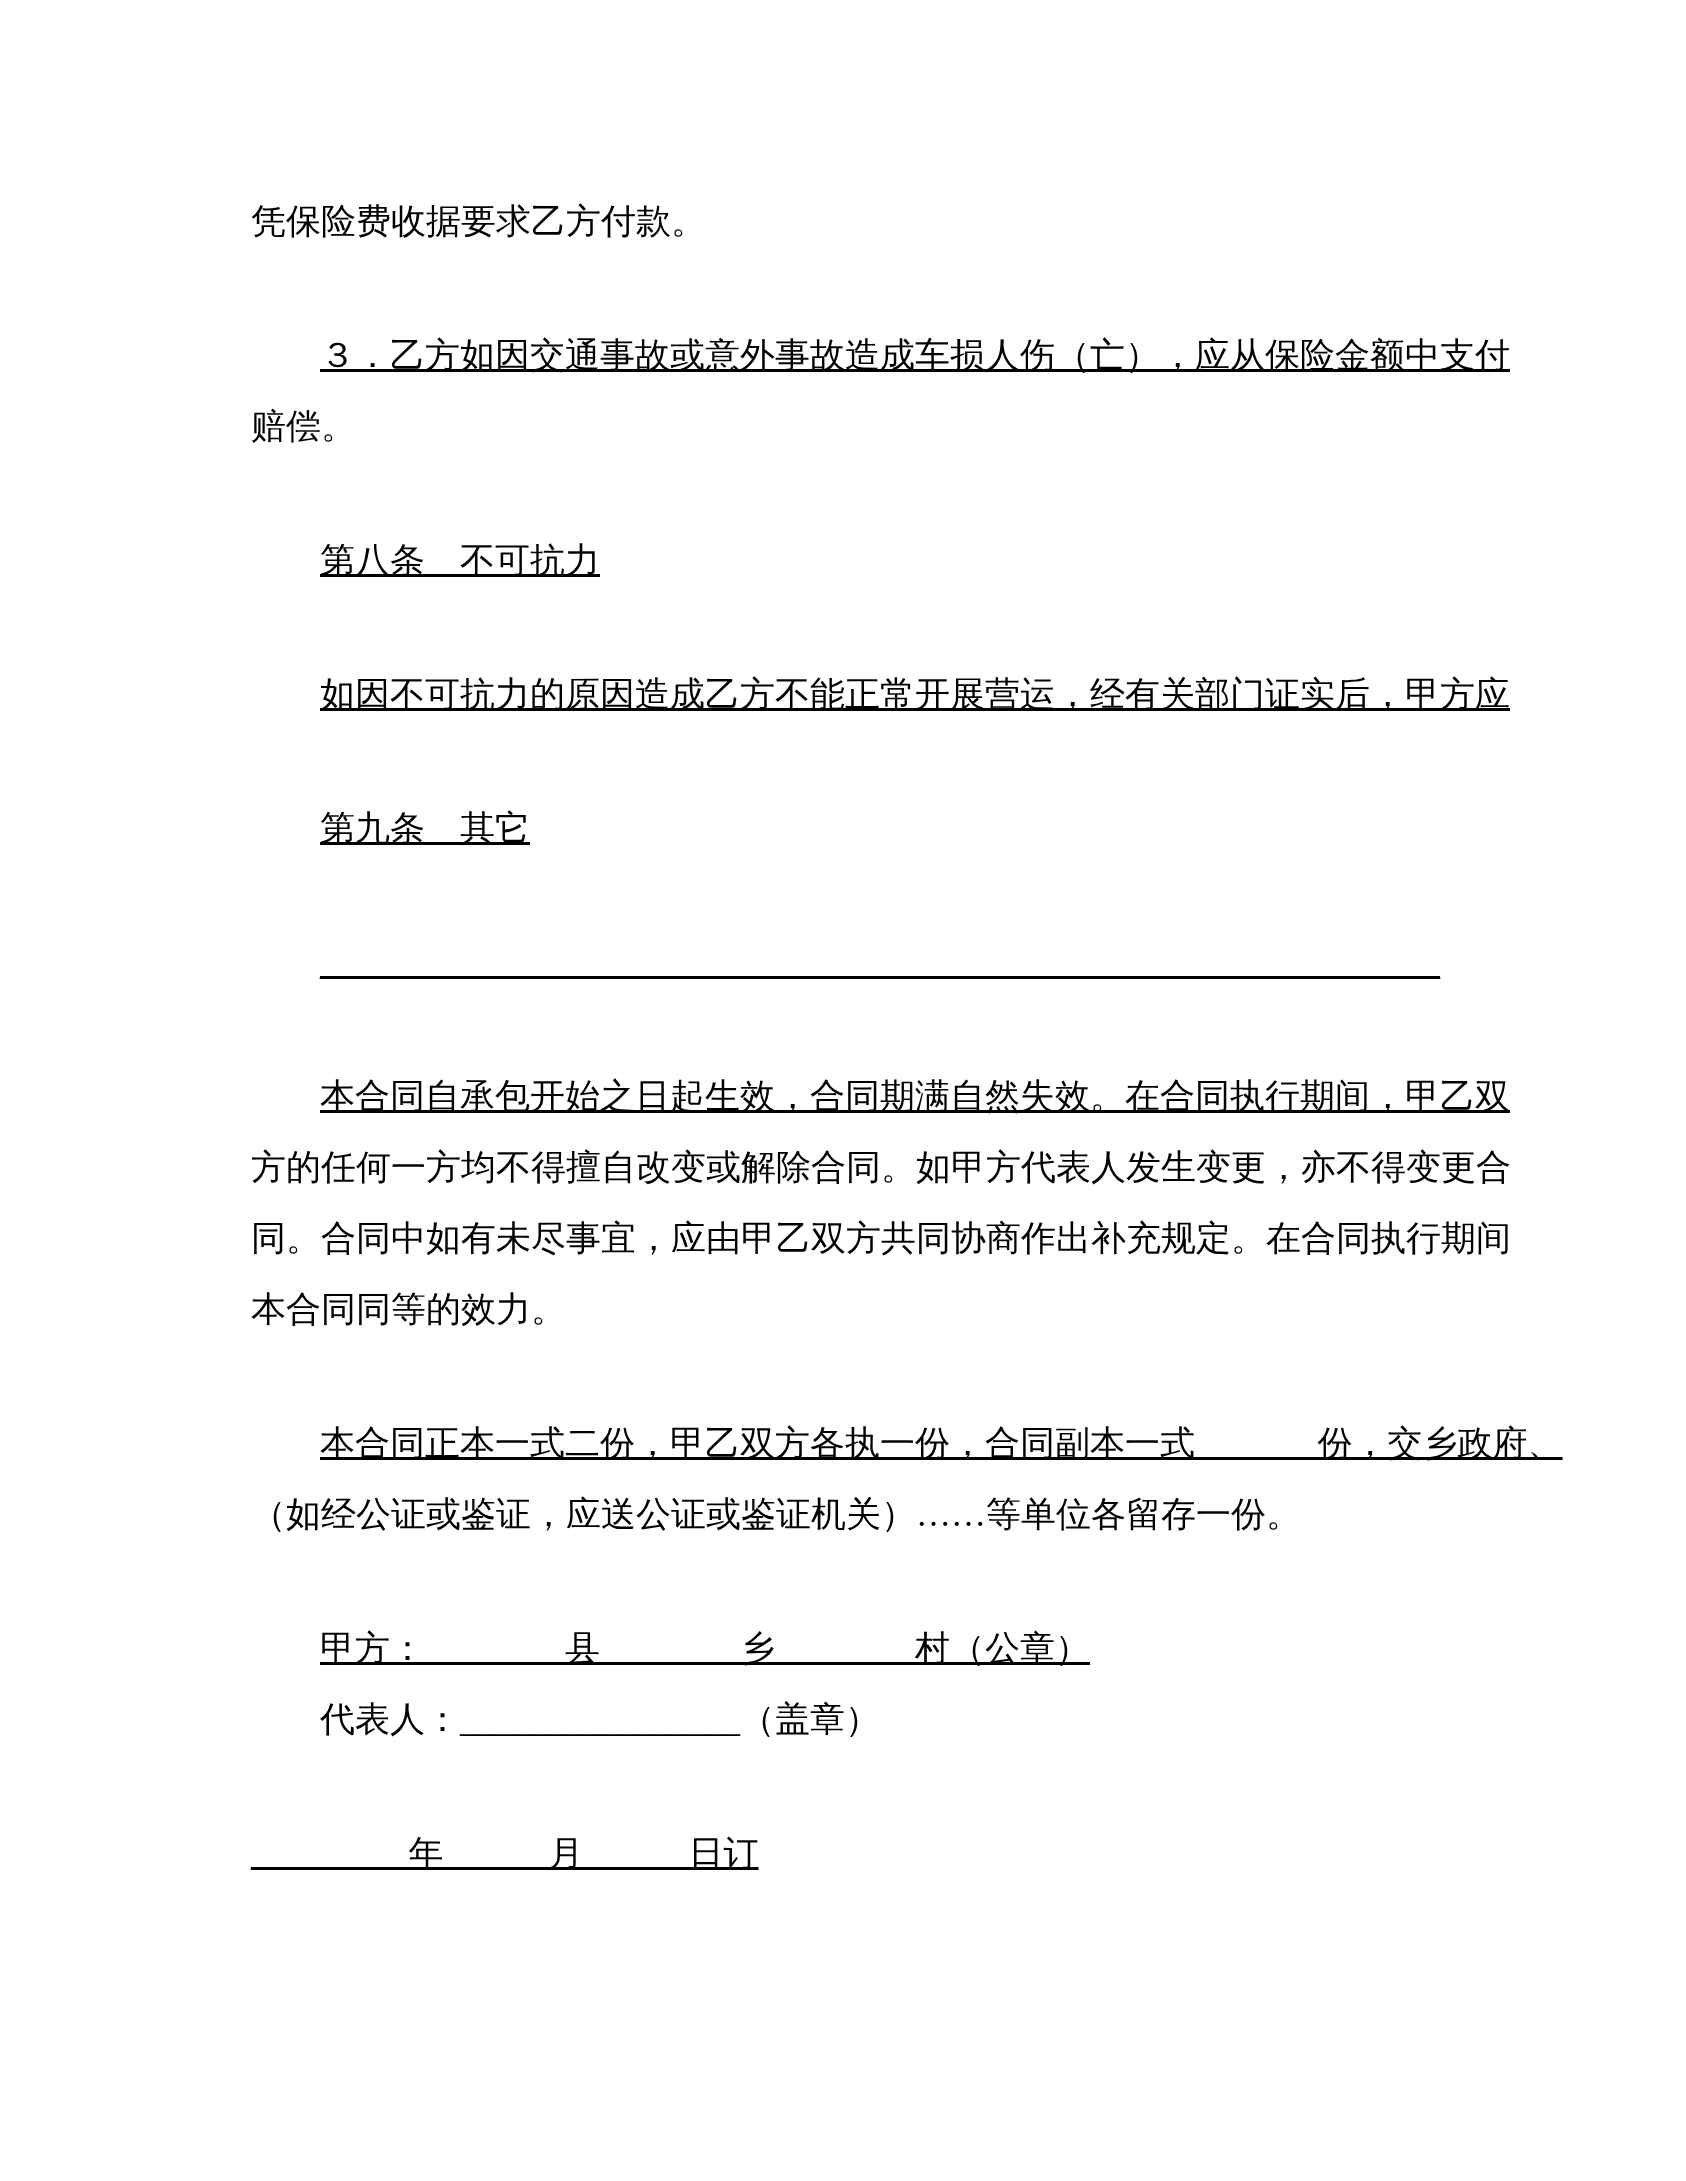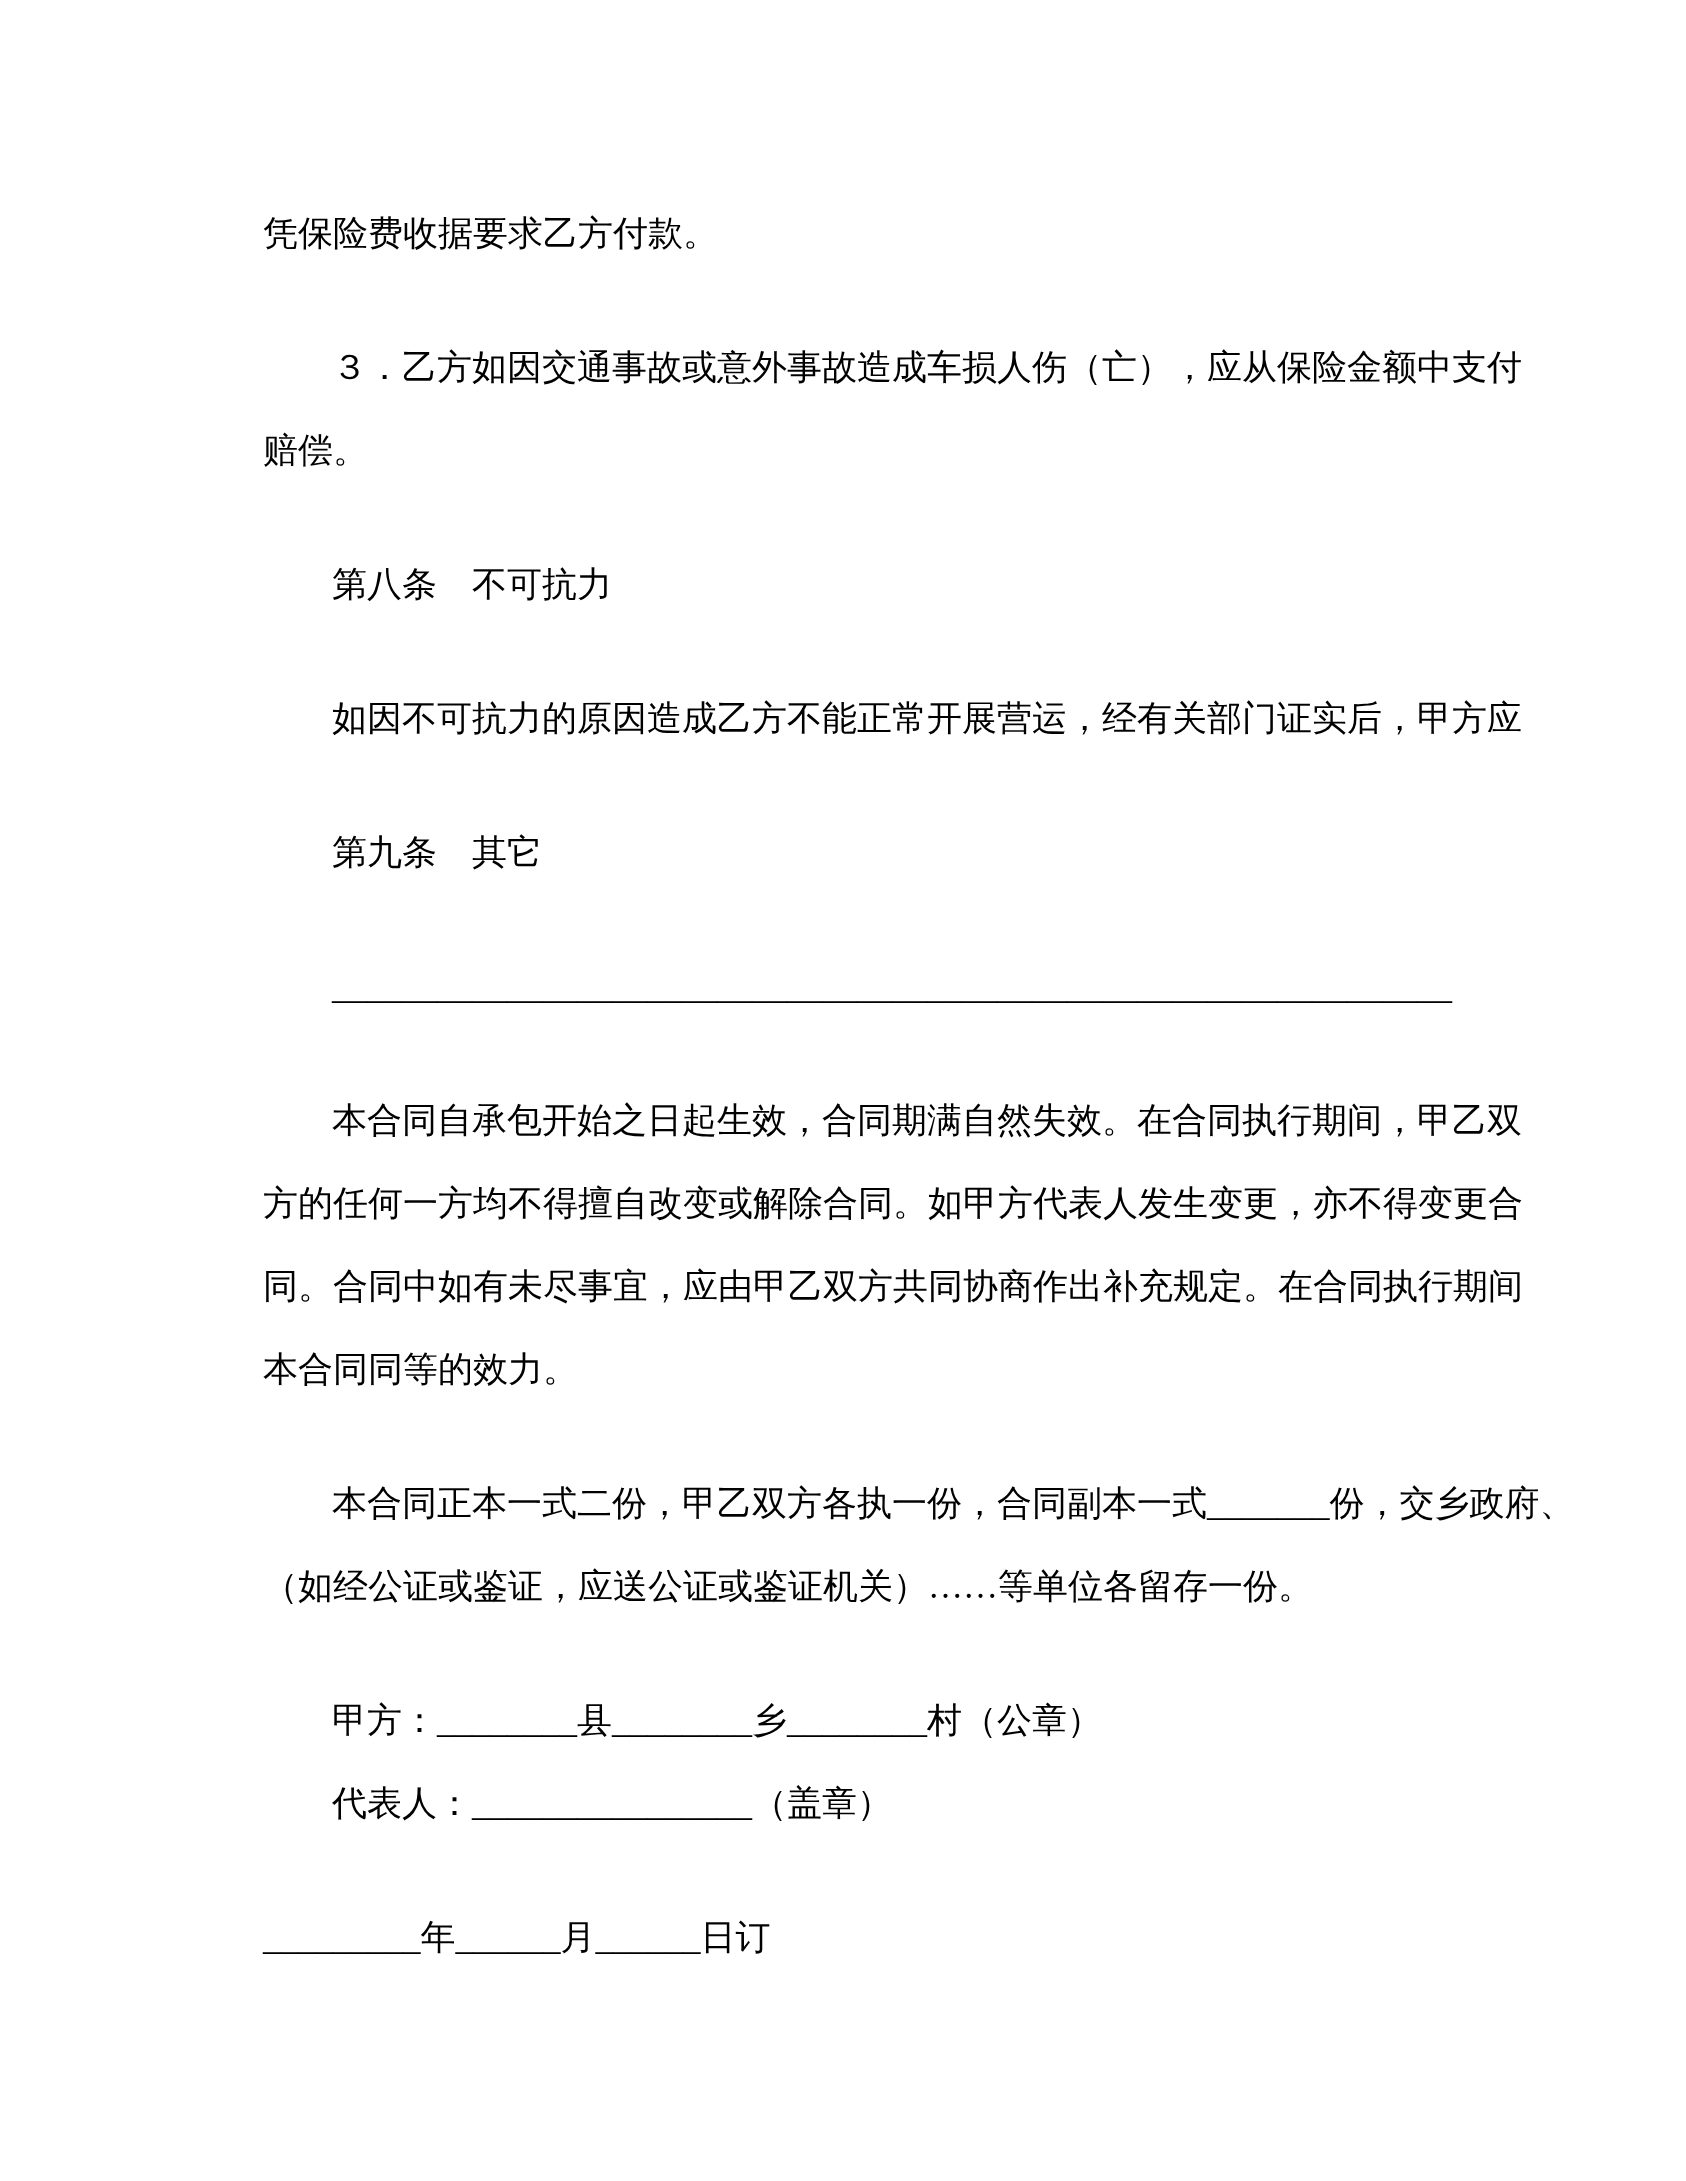--- a/index.html
+++ b/index.html
@@ -16,27 +16,27 @@
     color: #000000;
   }
   .page-content {
     position: absolute;
     left: 247px;
     top: 184px;
     width: 1212px;
     font-size: 35px;
   }
   .page-content p {
-    margin: 16px;
+    margin: 4px;
     line-height: 67px;
     white-space: nowrap;
     letter-spacing: 0;
   }
   .indent { text-indent: 69px; }
-  .gap { margin-top: 67px !important; }
+  .gap { margin-top: 67px !important; text-decoration: underline; }
   .right { text-align: left; }
 </style>
 </head>
 <body>
 
 <div class="page-content">
   <p>凭保险费收据要求乙方付款。</p>
   <p class="indent gap">３．乙方如因交通事故或意外事故造成车损人伤（亡），应从保险金额中支付</p>
   <p>赔偿。</p>
   <p class="indent gap">第八条　不可抗力</p>

